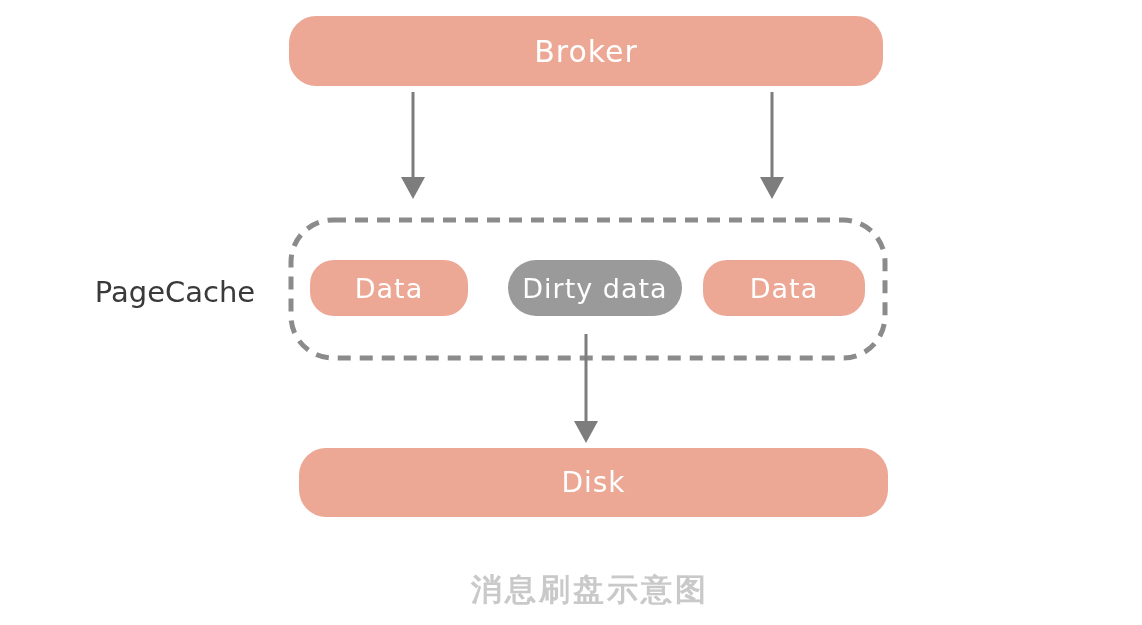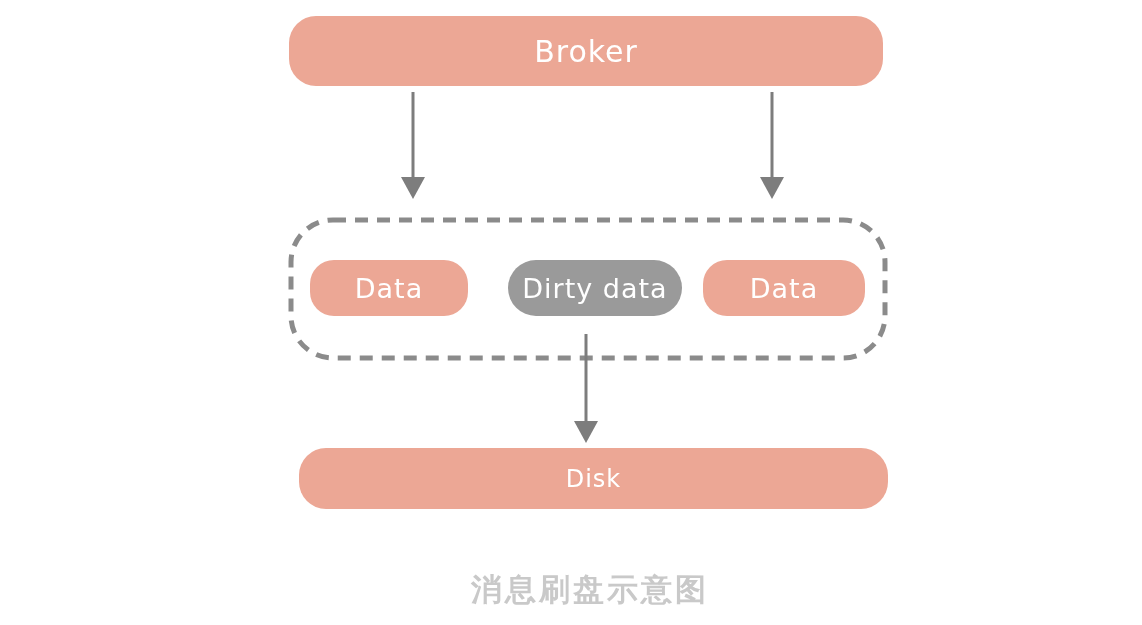--- a/index.html
+++ b/index.html
@@ -34,23 +34,23 @@
     text-align:center;
   }
   .box.salmon{background:var(--box-salmon);}
   .box.gray{background:var(--box-gray);border-radius:29px;}
   .broker{
     left:289px;top:16px;width:594px;height:70px;
     border-radius:27px;
     font-size:30px;letter-spacing:1px;
   }
   .disk{
-    left:299px;top:448px;width:589px;height:61px;
+    left:299px;top:448px;width:589px;height:69px;
     border-radius:27px;
-    font-size:24px;letter-spacing:1px;
+    font-size:28px;letter-spacing:1px;
   }
   .cache-box{
     top:260px;height:56px;border-radius:24px;
     font-size:27px;letter-spacing:1px;
   }
   .data-left{left:310px;width:158px;}
   .dirty{left:508px;width:174px;}
   .data-right{left:703px;width:162px;}
   .pagecache-label{
     position:absolute;
@@ -94,20 +94,21 @@
 
   <svg class="arrow" style="left:757px;top:92px;" width="30" height="108" viewBox="0 0 30 108">
     <line x1="15" y1="0" x2="15" y2="86"></line>
     <polygon points="3,85 27,85 15,107"></polygon>
   </svg>
 
   <svg class="dashed-frame" width="600" height="144" viewBox="0 0 600 144">
     <rect x="3" y="3" width="594" height="138" rx="42" ry="42"></rect>
   </svg>
 
+  <div class="pagecache-label">PageCache</div>
 
   <div class="box salmon cache-box data-left">
     <span>Data</span>
   </div>
   <div class="box gray cache-box dirty">
     <span>Dirty data</span>
   </div>
   <div class="box salmon cache-box data-right">
     <span>Data</span>
   </div>

